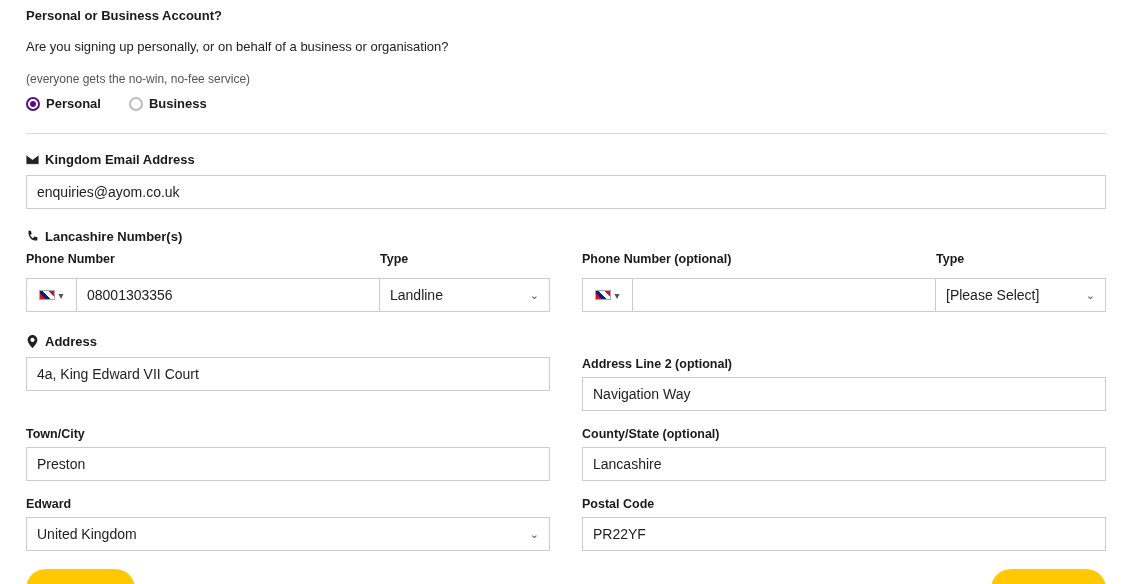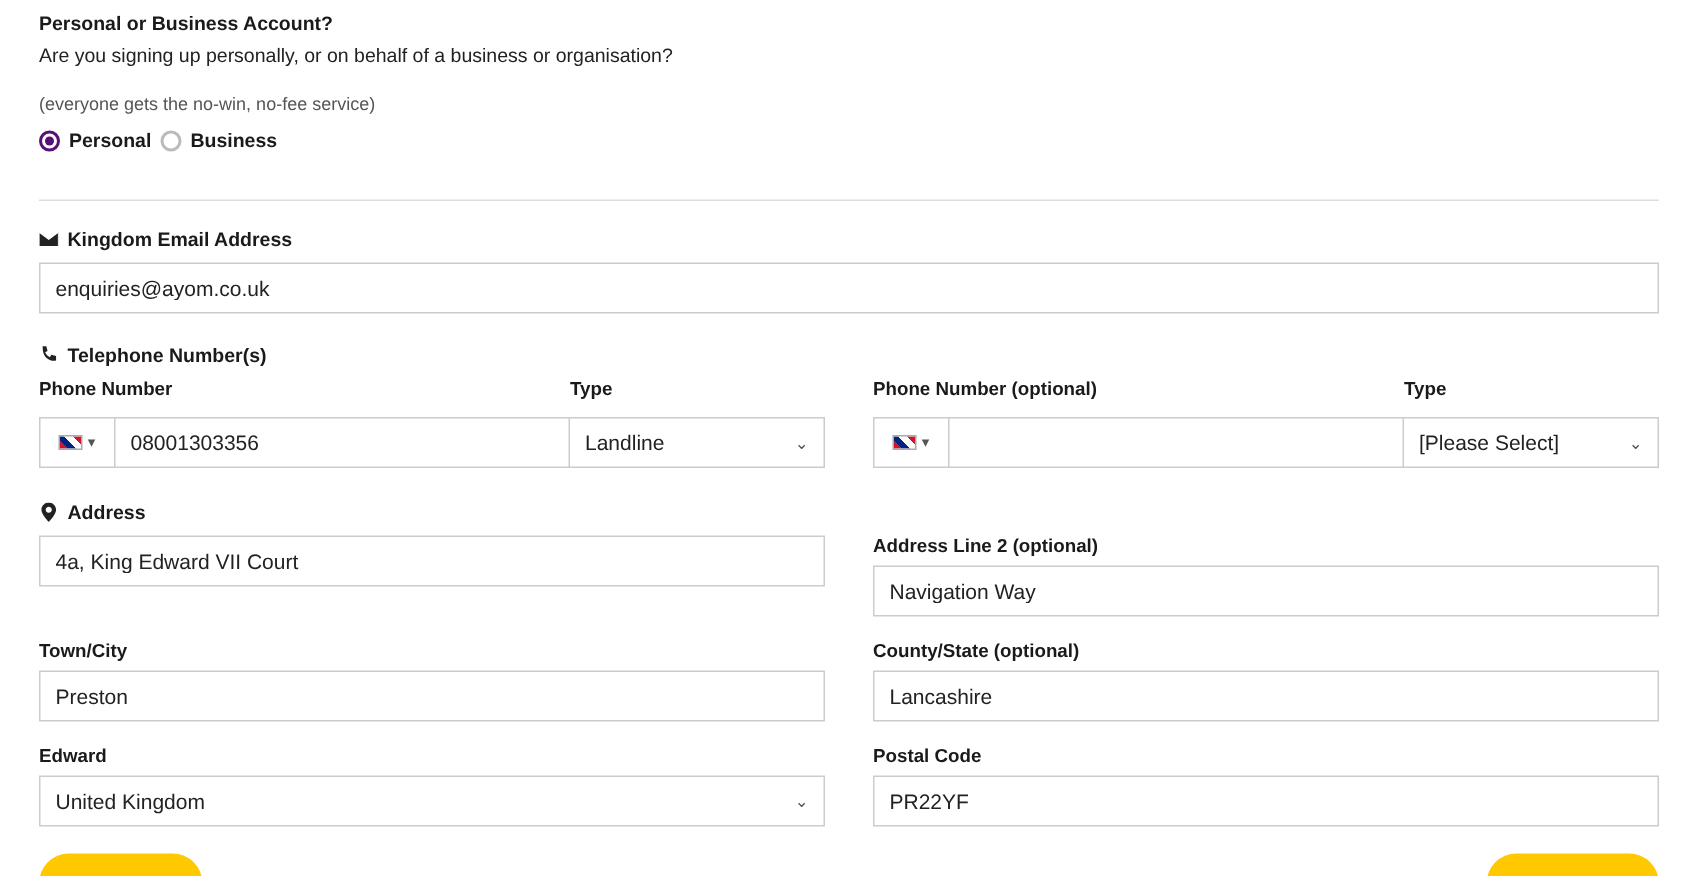--- a/index.html
+++ b/index.html
@@ -6,37 +6,37 @@
   body {
     font-family: -apple-system, BlinkMacSystemFont, "Segoe UI", Arial, sans-serif;
     background: #fff;
     color: #1a1a1a;
     padding: 8px 26px 20px 26px;
     width: 1132px;
   }
   .section-title {
     font-size: 13px;
     font-weight: 700;
-    margin-bottom: 6px;
+    margin-bottom: 16px;
   }
   .helper {
     font-size: 13px;
     color: #222;
     margin-bottom: 18px;
   }
   .subhelper {
     font-size: 12px;
     color: #555;
     margin-bottom: 10px;
   }
   .radio-row {
     display: flex;
     align-items: center;
-    gap: 6px;
-    margin-bottom: 32px;
+    gap: 28px;
+    margin-bottom: 22px;
   }
   .radio-option {
     display: flex;
     align-items: center;
     gap: 6px;
     cursor: pointer;
   }
   .radio-circle {
     width: 14px; height: 14px;
     border: 2px solid #bbb;
@@ -163,21 +163,21 @@
     </svg>
   <span>Kingdom Email Address</span>
 </div>
 <input type="text" class="small-input" value="enquiries@ayom.co.uk" style="">
 
 
 <div class="icon-heading">
   <svg viewBox="0 0 16 16">
       <path d="M3 1l3 0 1 4-2 1c1 2 2 3 4 4l1-2 4 1 0 3c0 1-1 1-1 1-7 0-10-5-10-11 0 0 0-1 0-1z"></path>
     </svg>
-  <span>Telephone Number(s)</span>
+  <span>Lancashire Number(s)</span>
 </div>
 
 <div class="two-cols" style="margin-bottom:6px;">
   <div style="display:flex;">
     <div style="flex:1;">
         <span class="field-label">Phone Number</span>
       </div>
     <div style="width:170px;">
         <span class="field-label">Type</span>
       </div>

